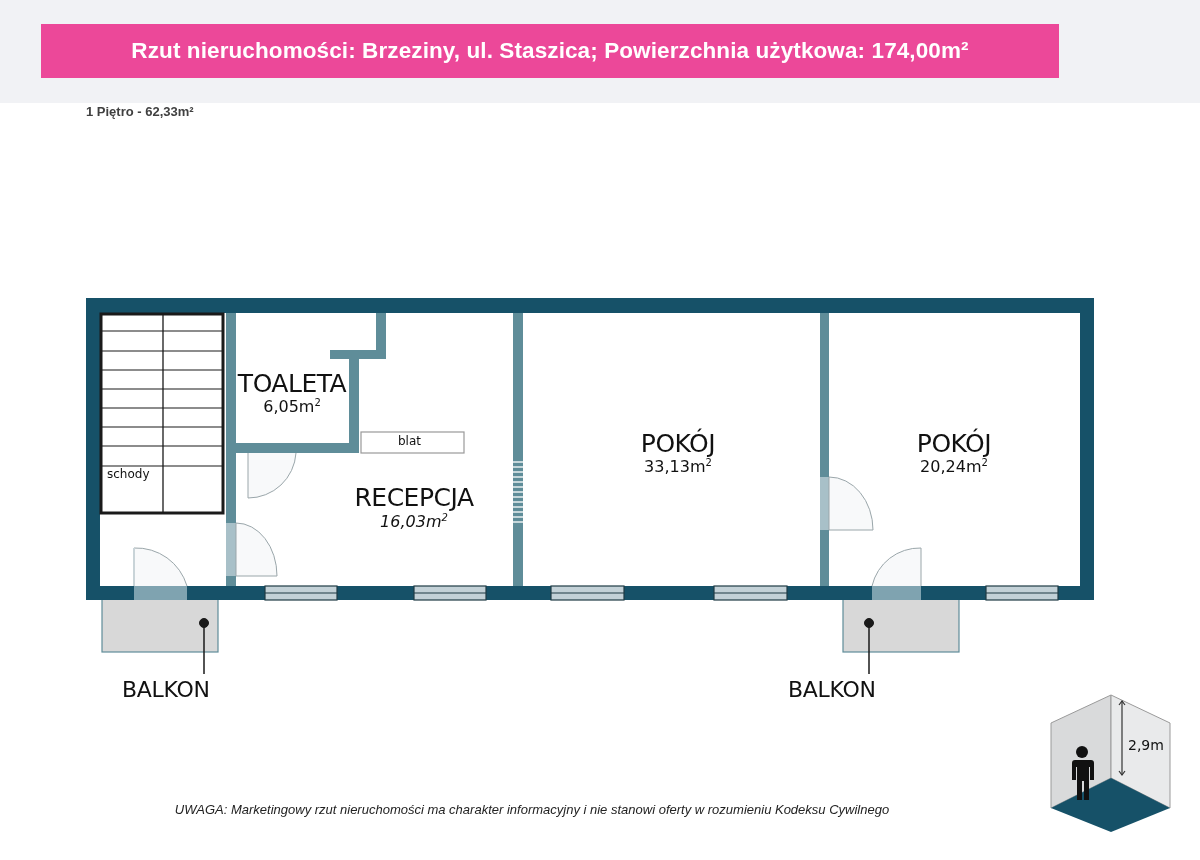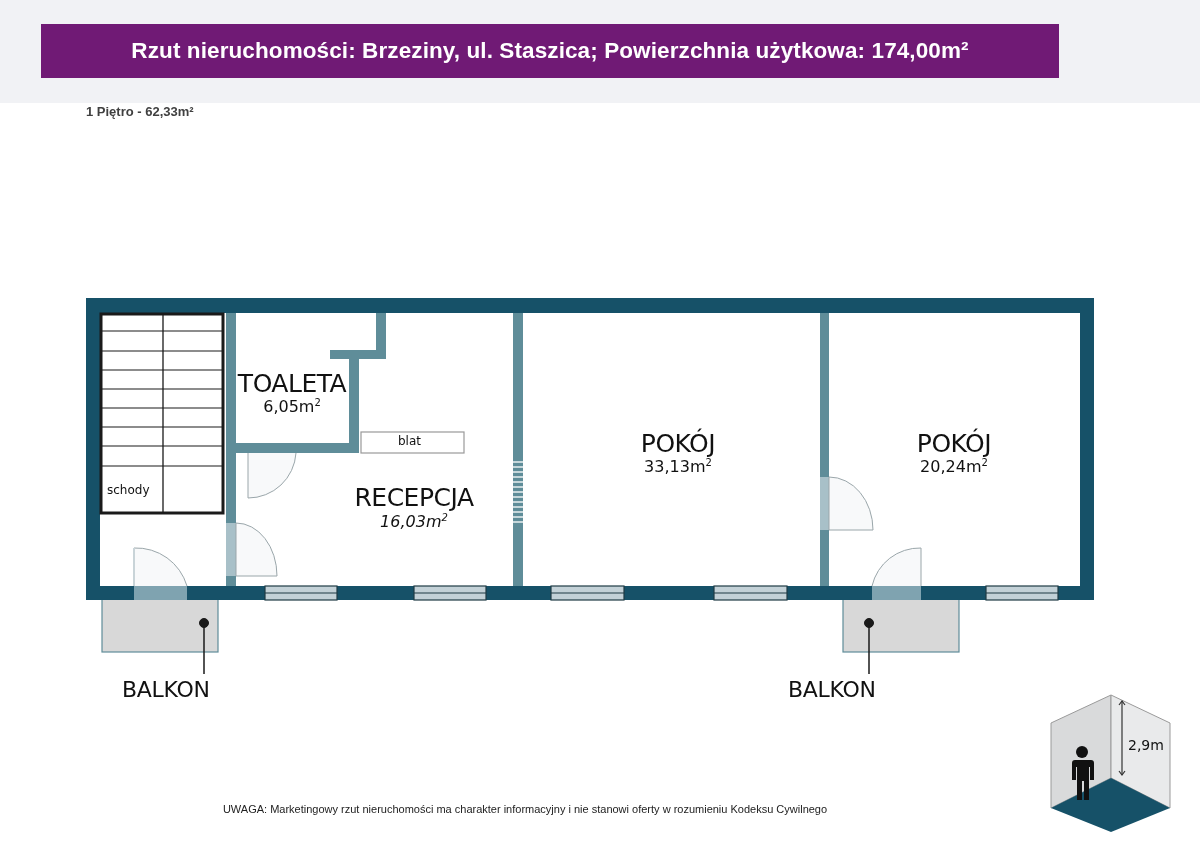--- a/index.html
+++ b/index.html
@@ -7,43 +7,44 @@
     width: 1200px; height: 860px; position: relative; overflow: hidden;
     background: #ffffff;
     font-family: "Liberation Sans", "DejaVu Sans", sans-serif;
   }
   .top-band {
     position: absolute; left: 0; top: 0; width: 1200px; height: 103px;
     background: #f1f2f5;
   }
   .title-bar {
     position: absolute; left: 41px; top: 24px; width: 1018px; height: 54px;
-    background: #701a75;
+    background: #ec4899;
     display: flex; align-items: center; justify-content: center;
     color: #ffffff; font-weight: bold; font-size: 22.5px; letter-spacing: 0.1px;
   }
   .floor-label {
     position: absolute; left: 86px; top: 104px;
     color: #404040; font-weight: bold; font-size: 13px;
   }
   svg.plan { position: absolute; left: 0; top: 0; }
   .room-name, .room-area, .small-label, .balkon-label, .height-label {
     position: absolute; color: #111; white-space: nowrap;
     font-family: "DejaVu Sans", sans-serif;
   }
   .room-name { font-size: 25px; transform: translateX(-50%); letter-spacing: -0.5px; }
   .room-area { font-size: 16px; transform: translateX(-50%); }
   .room-area sup { font-size: 10px; }
   .small-label { font-size: 12px; }
   .balkon-label { font-size: 22px; letter-spacing: -0.3px; }
   .height-label { font-size: 14px; }
   .disclaimer {
-    position: absolute; left: 80px; top: 800px; width: 890px;
-    text-align: center; font-size: 11px; line-height: 19px; color: #222;
+    position: absolute; left: 87px; top: 800px; width: 890px;
+    text-align: center; font-size: 13px; line-height: 19px; color: #222;
     font-family: "Liberation Sans", sans-serif;
+    font-style: italic;
   }
 </style>
 </head>
 <body>
 
 <div class="top-band"></div>
 <div class="title-bar">
   <span>Rzut nieruchomości: Brzeziny, ul. Staszica; Powierzchnia użytkowa: 174,00m²</span>
 </div>
 <div class="floor-label">1 Piętro - 62,33m²</div>
@@ -180,21 +181,21 @@
 
 <div class="room-name" style="left:414px; top:483px;">RECEPCJA</div>
 <div class="room-area" style="left:414px; top:512px;font-style:italic;"><span>16,03m</span><sup>2</sup></div>
 
 <div class="room-name" style="left:678px; top:429px;">POKÓJ</div>
 <div class="room-area" style="left:678px; top:457px;"><span>33,13m</span><sup>2</sup></div>
 
 <div class="room-name" style="left:954px; top:429px;">POKÓJ</div>
 <div class="room-area" style="left:954px; top:457px;"><span>20,24m</span><sup>2</sup></div>
 
-<div class="small-label" style="left:107px; top:483px;text-align:right;">schody</div>
+<div class="small-label" style="left:107px; top:467px;text-align:right;">schody</div>
 <div class="small-label" style="left:398px; top:434px;">blat</div>
 
 <div class="balkon-label" style="left:122px; top:677px;">BALKON</div>
 <div class="balkon-label" style="left:788px; top:677px;">BALKON</div>
 
 <div class="height-label" style="left:1128px; top:737px;">2,9m</div>
 
 <div class="disclaimer">
   <div>UWAGA: Marketingowy rzut nieruchomości ma charakter informacyjny i nie stanowi oferty w rozumieniu Kodeksu Cywilnego</div>
 </div>

